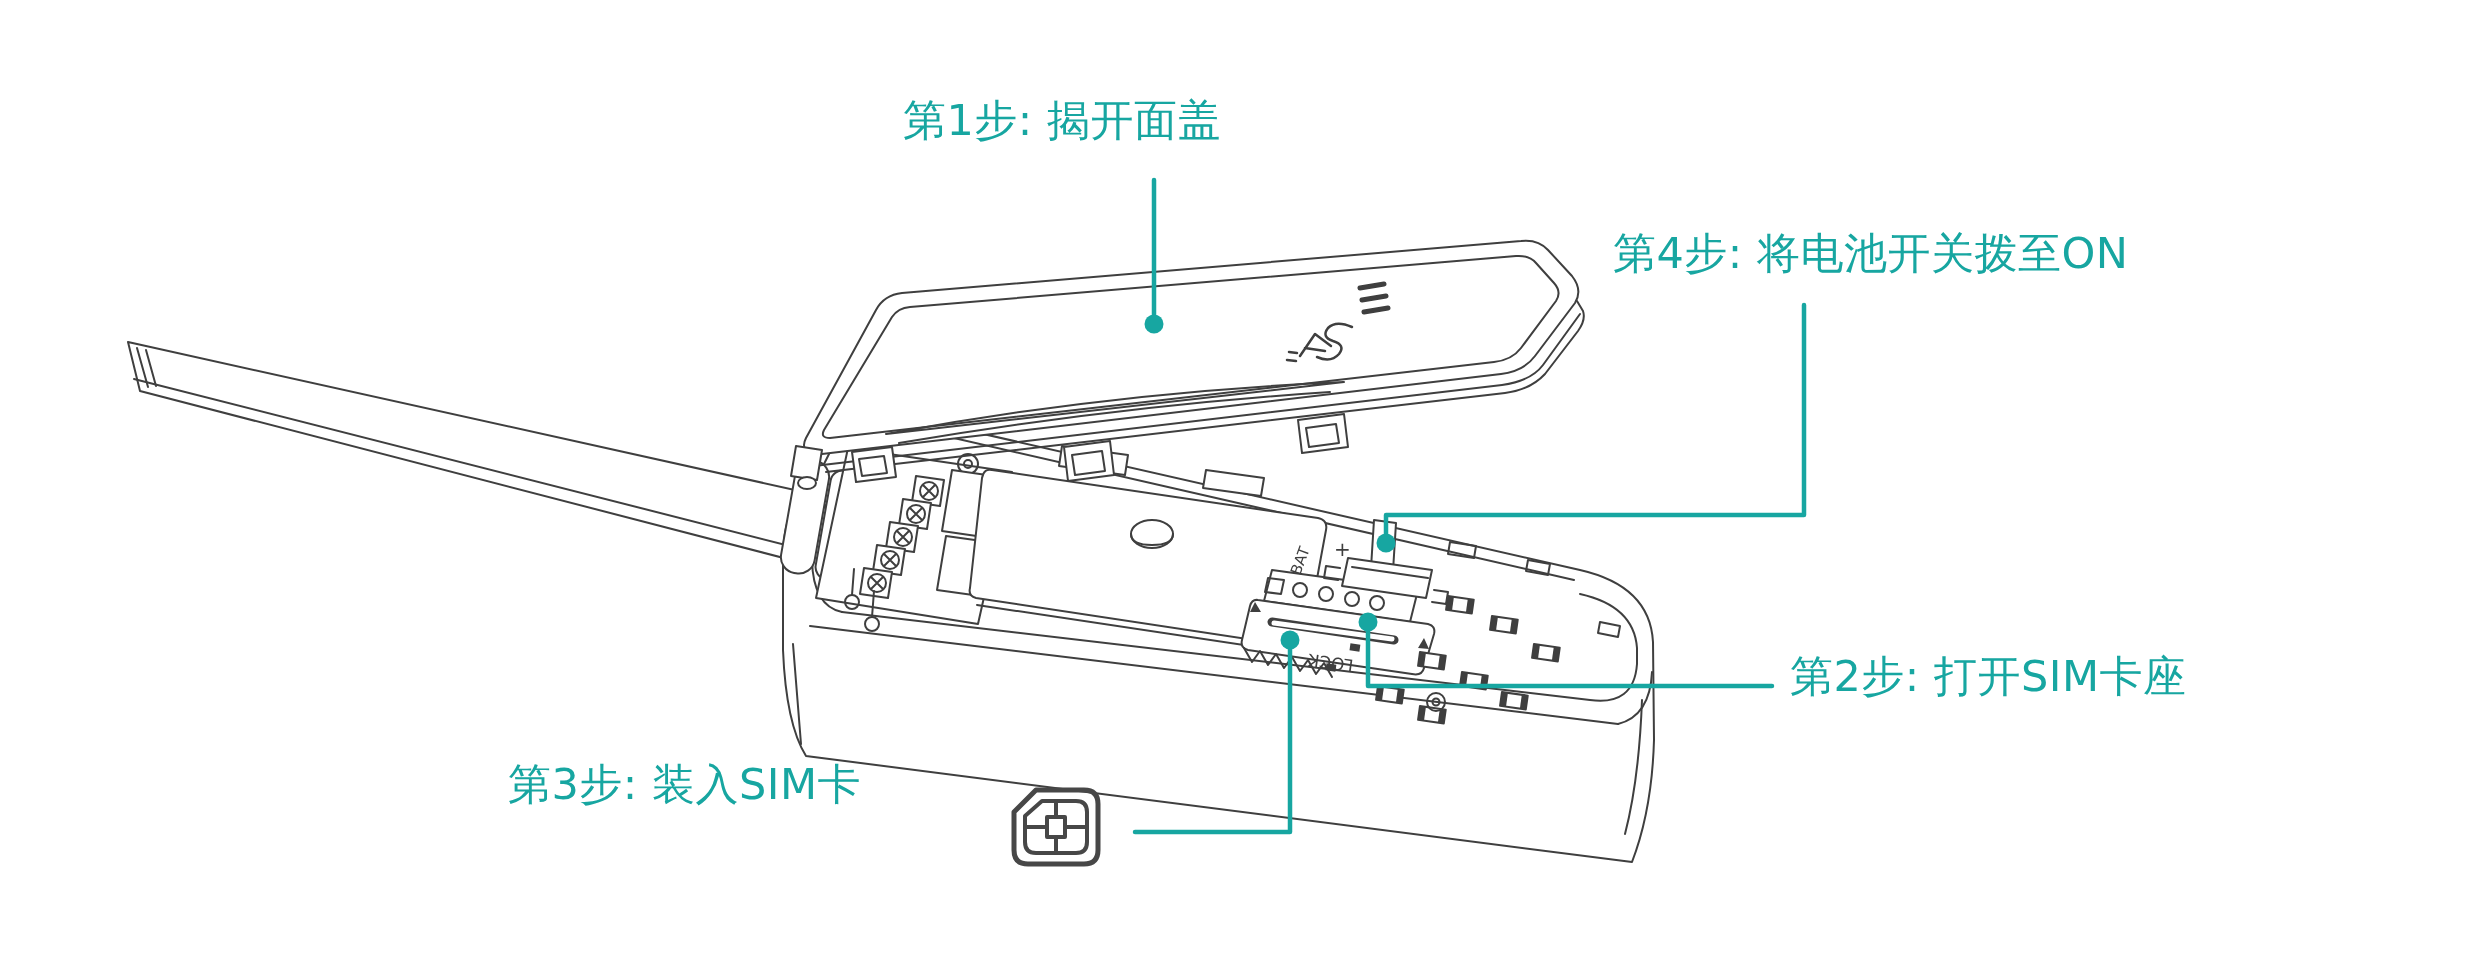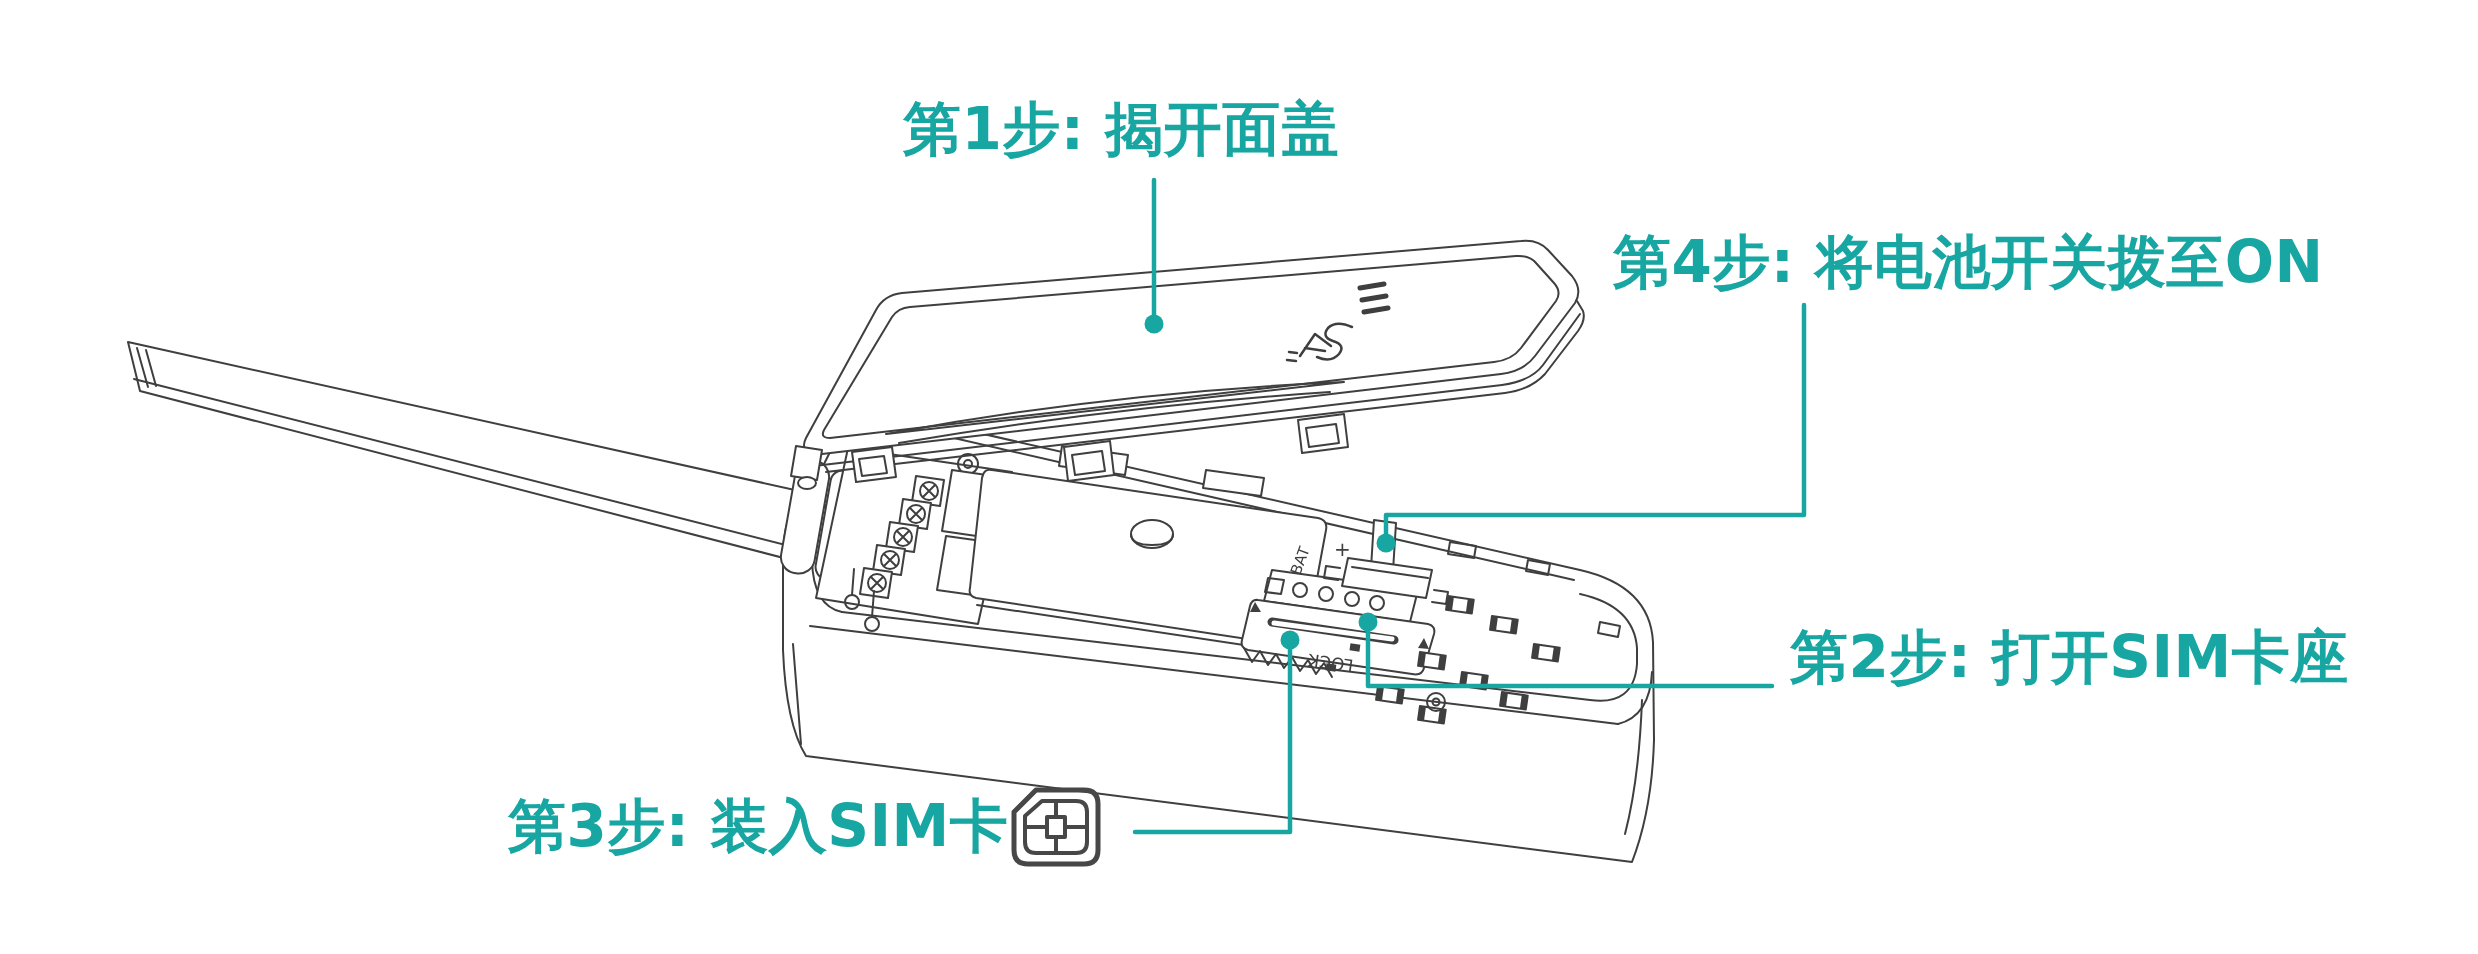--- a/index.html
+++ b/index.html
@@ -2,27 +2,27 @@
 <html><head>
 <meta charset="utf-8">
 <style>
   html,body{margin:0;padding:0;}
   body{
     width:2478px;height:954px;position:relative;background:#ffffff;overflow:hidden;
     font-family:"DejaVu Sans","Liberation Sans",sans-serif;
   }
   .diagram-svg{position:absolute;left:0;top:0;}
   .step-label{
-    position:absolute;color:#17a6a1;font-size:58px;font-weight:700;
+    position:absolute;color:#17a6a1;font-size:43px;font-weight:400;
     white-space:nowrap;line-height:1.15;letter-spacing:0.5px;text-align:right;
   }
   #label-step1{left:903px;top:96px;}
   #label-step4{left:1613px;top:229px;}
-  #label-step2{left:1790px;top:624px;}
-  #label-step3{left:508px;top:793px;}
+  #label-step2{left:1790px;top:652px;}
+  #label-step3{left:508px;top:760px;}
 </style>
 </head>
 <body>
 
 <svg class="diagram-svg" width="2478" height="954" viewBox="0 0 2478 954" xmlns="http://www.w3.org/2000/svg">
   <g stroke="#3f3f3f" stroke-width="2" fill="none" stroke-linejoin="round" stroke-linecap="round">
 
     <g>
       <path fill="#fff" d="M128,342 L840,500 L830,570 L140,391 Z"></path>
       <path d="M134,379 L833,557"></path>

